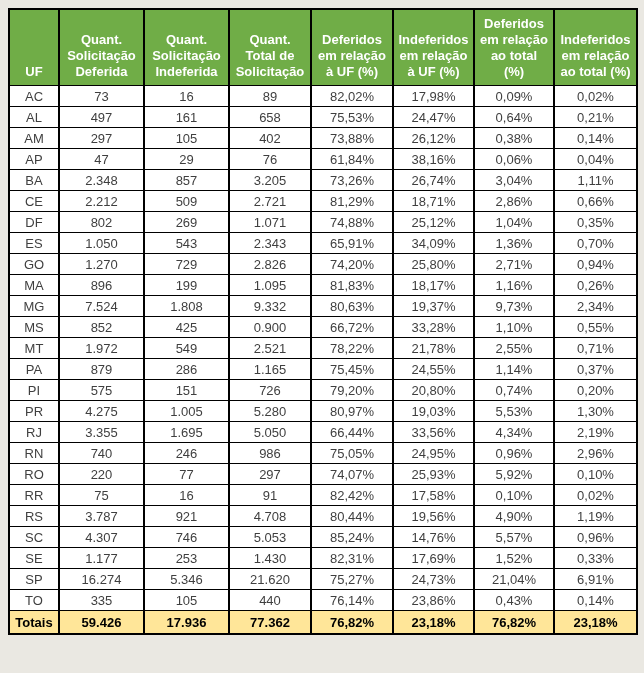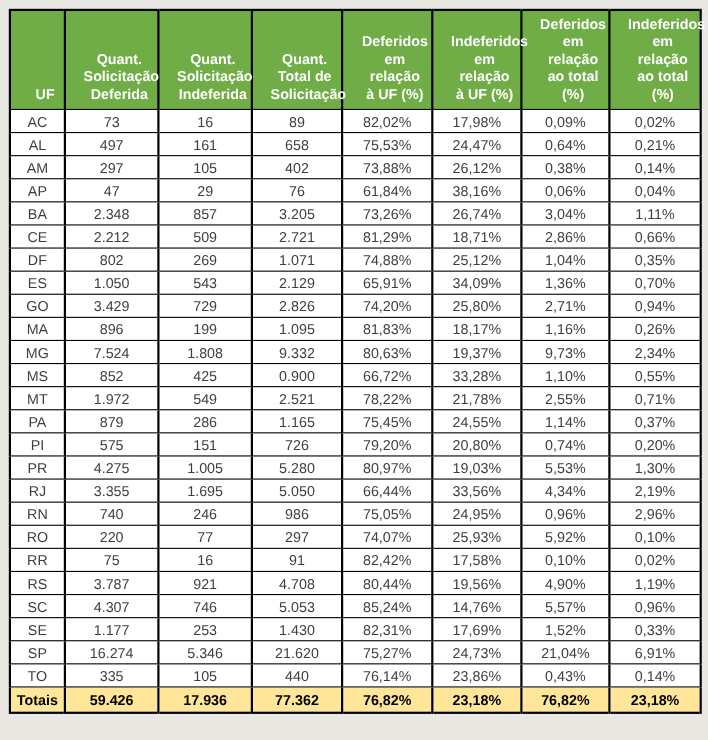--- a/index.html
+++ b/index.html
@@ -25,21 +25,21 @@
     background:#ffffff;
   }
   .uf-table th{
     background:var(--header-bg);
     color:var(--header-text);
     font-weight:bold;
     font-size:13px;
     line-height:16px;
     text-align:center;
     vertical-align:bottom;
-    padding:4px 2px 5px 16px;
+    padding:4px 2px 5px 2px;
     white-space:pre-line;
     border:2px solid var(--border);
     border-top-width:1px;border-bottom-width:1px;
     height:66px;
   }
   .uf-table td{
     font-size:13px;
     color:var(--body-text);
     text-align:center;
     vertical-align:middle;
@@ -167,29 +167,29 @@
           <td>1.071</td>
           <td>74,88%</td>
           <td>25,12%</td>
           <td>1,04%</td>
           <td>0,35%</td>
         </tr>
         <tr>
           <td>ES</td>
           <td>1.050</td>
           <td>543</td>
-          <td>2.129</td>
+          <td>2.343</td>
           <td>65,91%</td>
           <td>34,09%</td>
           <td>1,36%</td>
           <td>0,70%</td>
         </tr>
         <tr>
           <td>GO</td>
-          <td>3.429</td>
+          <td>1.270</td>
           <td>729</td>
           <td>2.826</td>
           <td>74,20%</td>
           <td>25,80%</td>
           <td>2,71%</td>
           <td>0,94%</td>
         </tr>
         <tr>
           <td>MA</td>
           <td>896</td>

